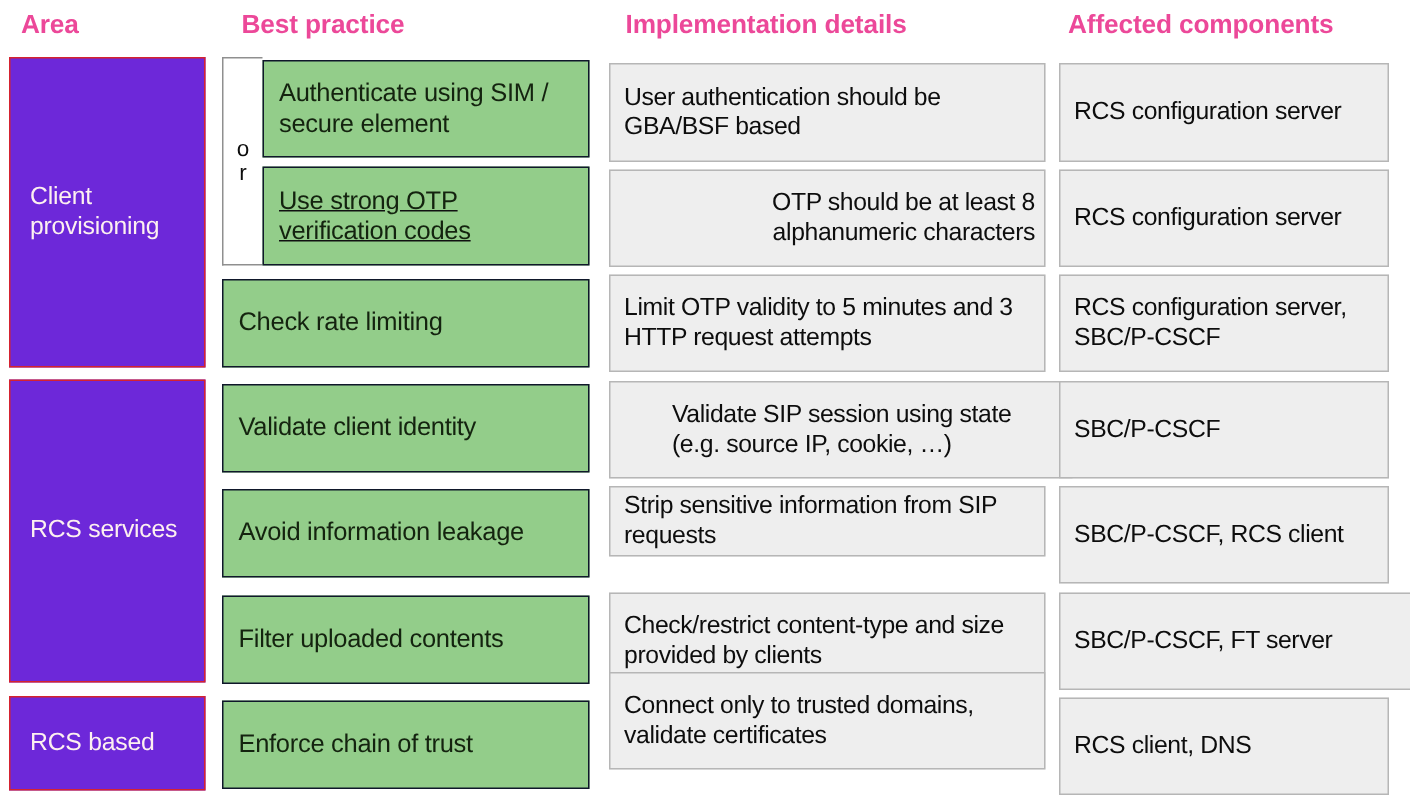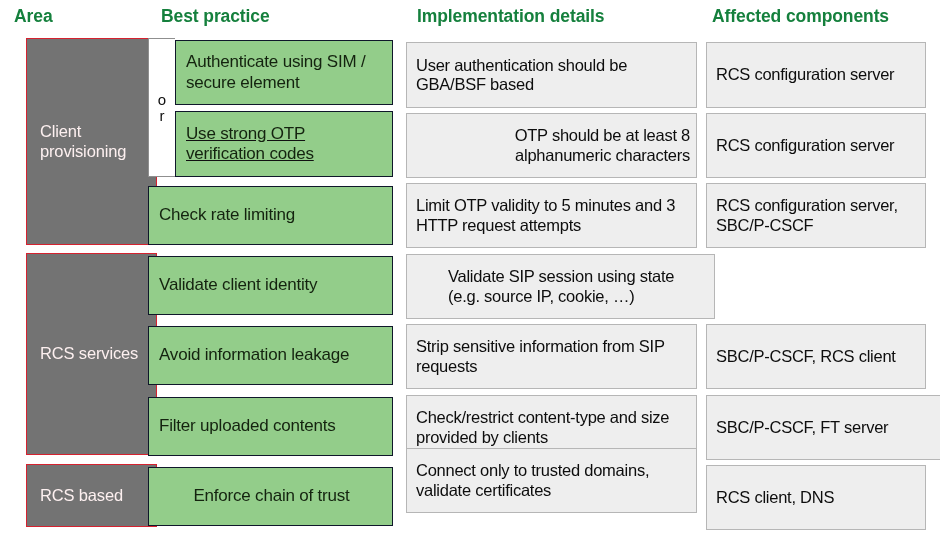--- a/index.html
+++ b/index.html
@@ -20,21 +20,21 @@
     width: 940px;
     height: 536px;
   }
 
   
   .col-header {
     position: absolute;
     top: 6px;
     font-size: 17.5px;
     font-weight: bold;
-    color: #15803d;
+    color: #ec4899;
     letter-spacing: -0.1px;
     white-space: nowrap;
   }
   #hdr-area        { left: 14px; }
   #hdr-practice    { left: 161px; }
   #hdr-impl        { left: 417px; }
   #hdr-components  { left: 712px; }
 
   
   .cell {
@@ -45,25 +45,24 @@
     justify-content: center;
   }
 
   .cell .txt {
     display: block;
     line-height: 1.18;
   }
 
   
   .area-cell {
-    background: #737373;
+    background: #6d28d9;
     border: 1px solid #d5222f;
     padding-left: 13px;
     padding-right: 6px;
-    margin-left: 20px;
   }
   .area-cell .txt {
     color: #fdf0f0;
     font-size: 16.5px;
     font-weight: normal;
     letter-spacing: -0.15px;
   }
 
   
   .practice-cell {
@@ -173,42 +172,45 @@
   <div class="cell grey-cell" style="left:706px; top:183px; width:220px; height:65px;">
     <span class="txt">RCS configuration server, SBC/P-CSCF</span>
   </div>
 
   <div class="cell practice-cell" style="left:148px; top:256px; width:245px; height:59px;">
     <span class="txt">Validate client identity</span>
   </div>
   <div class="cell grey-cell" style="left:406px; top:254px; width:309px; height:65px;padding-left:41px;">
     <span class="txt">Validate SIP session using state (e.g. source IP, cookie, …)</span>
   </div>
+  <div class="cell grey-cell" style="left:706px; top:254px; width:220px; height:65px;">
+    <span class="txt">SBC/P-CSCF</span>
+  </div>
 
   <div class="cell practice-cell" style="left:148px; top:326px; width:245px; height:59px;">
     <span class="txt">Avoid information leakage</span>
   </div>
-  <div class="cell grey-cell" style="left:406px; top:324px; width:291px; height:65px;">
+  <div class="cell grey-cell" style="left:406px; top:324px; width:291px; height:47px;">
     <span class="txt">Strip sensitive information from SIP requests</span>
   </div>
   <div class="cell grey-cell" style="left:706px; top:324px; width:220px; height:65px;">
     <span class="txt">SBC/P-CSCF, RCS client</span>
   </div>
 
   <div class="cell practice-cell" style="left:148px; top:397px; width:245px; height:59px;">
     <span class="txt">Filter uploaded contents</span>
   </div>
   <div class="cell grey-cell" style="left:406px; top:395px; width:291px; height:65px;">
     <span class="txt">Check/restrict content-type and size provided by clients</span>
   </div>
   <div class="cell grey-cell" style="left:706px; top:395px; width:252px; height:65px;">
     <span class="txt">SBC/P-CSCF, FT server</span>
   </div>
 
-  <div class="cell practice-cell" style="left:148px; top:467px; width:245px; height:59px;text-align:center;">
+  <div class="cell practice-cell" style="left:148px; top:467px; width:245px; height:59px;">
     <span class="txt">Enforce chain of trust</span>
   </div>
   <div class="cell grey-cell" style="left:406px; top:448px; width:291px; height:65px;">
     <span class="txt">Connect only to trusted domains, validate certificates</span>
   </div>
   <div class="cell grey-cell" style="left:706px; top:465px; width:220px; height:65px;">
     <span class="txt">RCS client, DNS</span>
   </div>
 
 </div>

